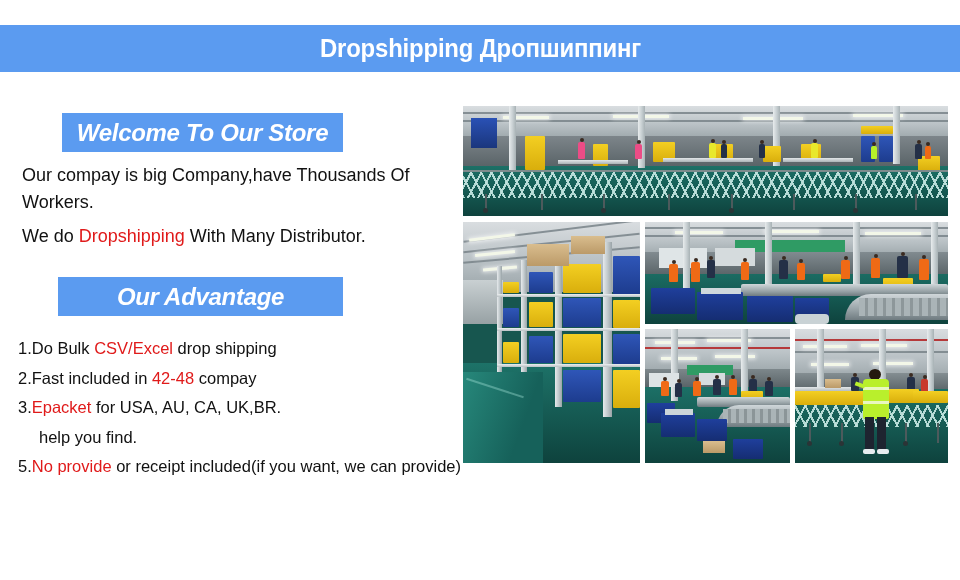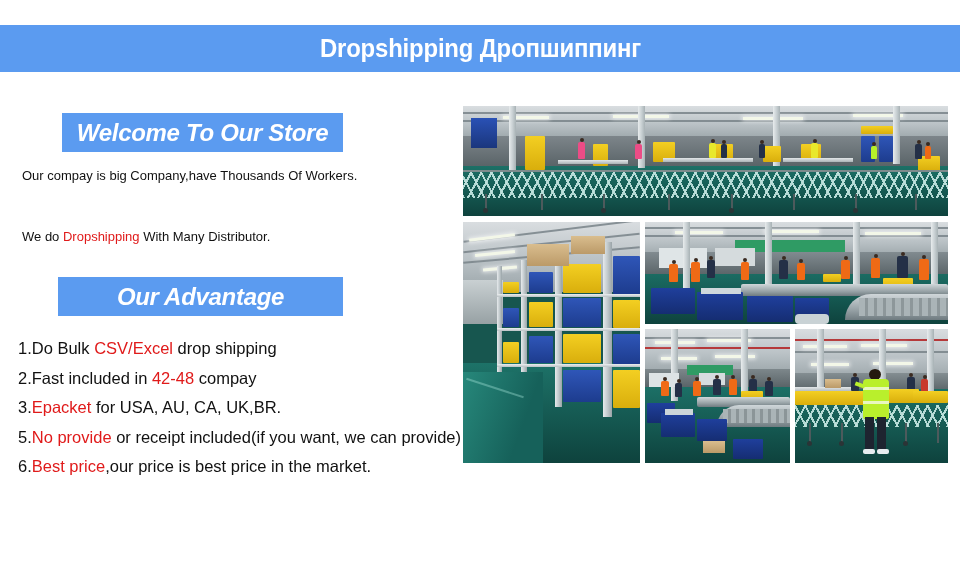--- a/index.html
+++ b/index.html
@@ -72,21 +72,21 @@
     position: absolute;
     left: 58px;
     top: 177px;
     width: 285px;
     height: 39px;
   }
   .para {
     position: absolute;
     left: 22px;
     width: 450px;
-    font-size: 13px;
+    font-size: 18px;
     color: #111111;
     line-height: 27px;
   }
   #intro-para { top: 62px; }
   #dropship-para { top: 123px; }
 
   .red { color: #e01a1a; }
 
   #advantage-list {
     position: absolute;
@@ -231,28 +231,26 @@
       </div>
 
       <div class="adv-item">
         <span>2.</span><span>Fast included in </span><span class="red">42-48</span><span> compay</span>
       </div>
 
       <div class="adv-item">
         <span>3.</span><span></span><span class="red">Epacket</span><span> for USA, AU, CA, UK,BR.</span>
       </div>
 
+      <div class="adv-cont">help you find.</div>
 
       <div class="adv-item">
         <span>5.</span><span></span><span class="red">No provide</span><span> or receipt included(if you want, we can provide)</span>
       </div>
 
-      <div class="adv-item">
-        <span>6.</span><span></span><span class="red">Best price</span><span>,our price is best price in the market.</span>
-      </div>
 
     </div>
   </div>
 
   <div id="photo-grid">
 
     <div id="photo-top" class="photo">
       <div class="scene">
         <div class="ceiling" style="height:34px;"></div>
         <div class="beam" style="left:0;right:0;top:6px;"></div>

